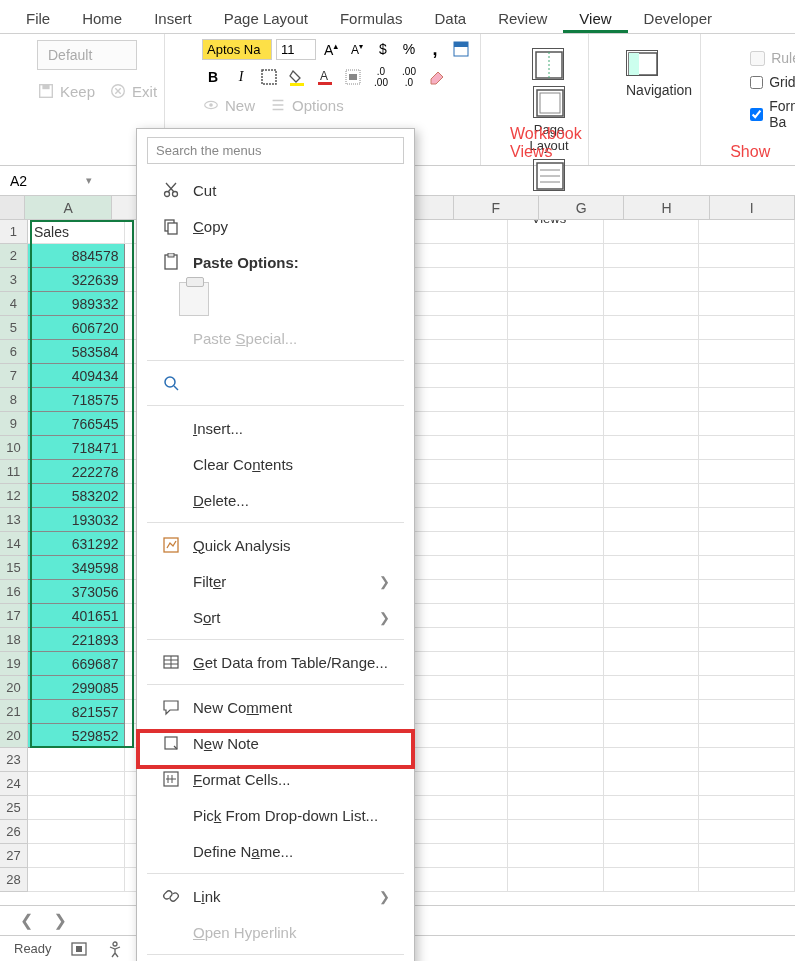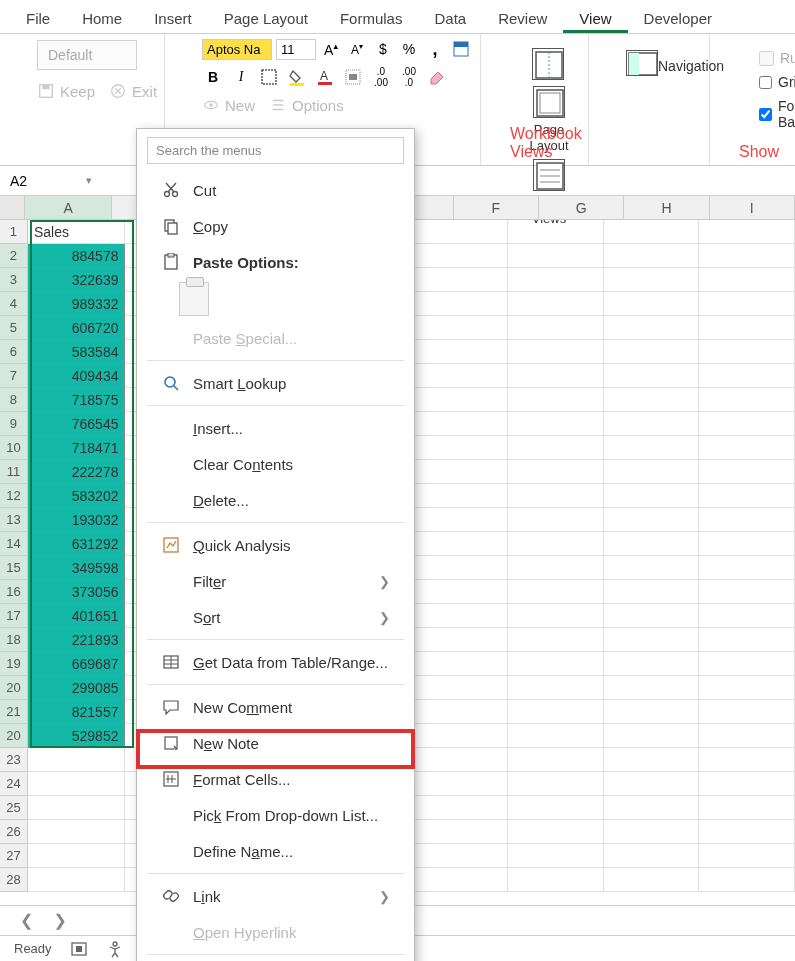--- a/index.html
+++ b/index.html
@@ -21,21 +21,21 @@
 .font-row { display: flex; gap: 4px; align-items: center; margin-bottom: 6px; }
 .font-select { border: 1px solid #ccc; padding: 2px 4px; width: 70px; font-size: 13px; background: #fde047; }
 .size-select { border: 1px solid #ccc; padding: 2px 4px; width: 40px; font-size: 13px; background: #fff; }
 .small-btn { width: 22px; height: 22px; display: inline-flex; align-items: center; justify-content: center; border: none; background: transparent; cursor: pointer; font-size: 14px; }
 .toolbar-row { display: flex; gap: 6px; align-items: center; }
 
 .views-group { display: flex; gap: 20px; align-items: flex-start; padding-top: 8px; }
 .view-btn { display: flex; flex-direction: column; align-items: center; gap: 4px; width: 62px; cursor: pointer; font-size: 13px; text-align: center; line-height: 1.2; }
 .view-icon { width: 32px; height: 32px; border: 1.5px solid #555; }
 
-.nav-group { display: flex; flex-direction: row; align-items: center; padding-top: 10px; }
+.nav-group { display: flex; flex-direction: column; padding-top: 10px; }
 .nav-icon { width: 32px; height: 26px; border: 1.5px solid #555; margin-bottom: 6px; }
 
 .show-group { padding-top: 6px; }
 .checkbox-row { display: flex; align-items: center; gap: 6px; padding: 4px 12px; font-size: 14px; }
 .checkbox-row input { width: 15px; height: 15px; }
 
 .name-box-row { display: flex; align-items: center; border-bottom: 1px solid #ccc; height: 30px; }
 .name-box { border: none; padding: 4px 10px; width: 80px; font-size: 14px; outline: none; }
 .name-dd { color: #888; padding: 0 6px; font-size: 11px; }
 
@@ -44,21 +44,21 @@
 .corner { width: 30px; border-right: 1px solid #ccc; background: #e8e8e8; }
 .col-h { width: 102px; border-right: 1px solid #ccc; text-align: center; font-size: 14px; line-height: 24px; color: #555; }
 .col-h.first { width: 104px; }
 .rows { }
 .row { display: flex; height: 24px; }
 .row-h { width: 30px; border-right: 1px solid #ccc; border-bottom: 1px solid #ccc; background: #f0f0f0; text-align: center; font-size: 13px; line-height: 24px; color: #555; }
 .row-h.sel { background: #d6e8dd; }
 .cell { width: 102px; border-right: 1px solid #e0e0e0; border-bottom: 1px solid #e0e0e0; padding: 0 6px; font-size: 14px; line-height: 24px; text-align: right; }
 .cell.first { width: 104px; }
 .cell.header-cell { text-align: left; background: #fff; }
-.cell.selected { background: #14b8a6; border-right-color: #888; border-bottom-color: #888; }
+.cell.selected { background: #5eead4; border-right-color: #888; border-bottom-color: #888; }
 .selection-border { position: absolute; border: 2px solid #137b41; pointer-events: none; }
 
 .sheet-nav { position: absolute; bottom: 26px; left: 0; right: 0; height: 30px; border-top: 1px solid #ccc; display: flex; align-items: center; gap: 20px; padding: 0 20px; }
 .nav-arrow { font-size: 16px; color: #888; }
 
 .status-bar { position: absolute; bottom: 0; left: 0; right: 0; height: 26px; border-top: 1px solid #ccc; display: flex; align-items: center; gap: 18px; padding: 0 14px; font-size: 13px; color: #555; background: #fff; }
 
 .context-menu { position: absolute; top: 128px; left: 136px; width: 279px; background: #fff; border: 1px solid #bbb; box-shadow: 3px 3px 10px rgba(0,0,0,0.25); z-index: 100; padding-bottom: 8px; }
 .search-box { margin: 8px 10px; border: 1px solid #ccc; padding: 5px 8px; font-size: 13px; color: #888; }
 .ctx-item { display: flex; align-items: center; gap: 12px; padding: 8px 24px; font-size: 15px; color: #333; cursor: pointer; }
@@ -637,21 +637,20 @@
     <span class="ctx-label">Paste <span class="underline-char">S</span>pecial...</span>
   </div>
   <div class="ctx-sep"></div>
   <div class="ctx-item">
     <span class="ctx-icon">
         <svg width="18" height="18" viewBox="0 0 18 18">
           <circle cx="8" cy="8" r="5" fill="none" stroke="#2a6fb5" stroke-width="1.5"></circle>
           <path d="M12 12 L16 16" stroke="#2a6fb5" stroke-width="1.5"></path>
         </svg>
       </span>
-    <span class="ctx-label">Smart <span class="underline-char">L</span>ookup</span>
   </div>
   <div class="ctx-sep"></div>
   <div class="ctx-item">
       <span class="ctx-icon"></span>
       <span class="ctx-label"><span class="underline-char">I</span>nsert...</span>
     </div>
   <div class="ctx-item">
       <span class="ctx-icon"></span>
       <span class="ctx-label">Clear Co<span class="underline-char">n</span>tents</span>
     </div>

